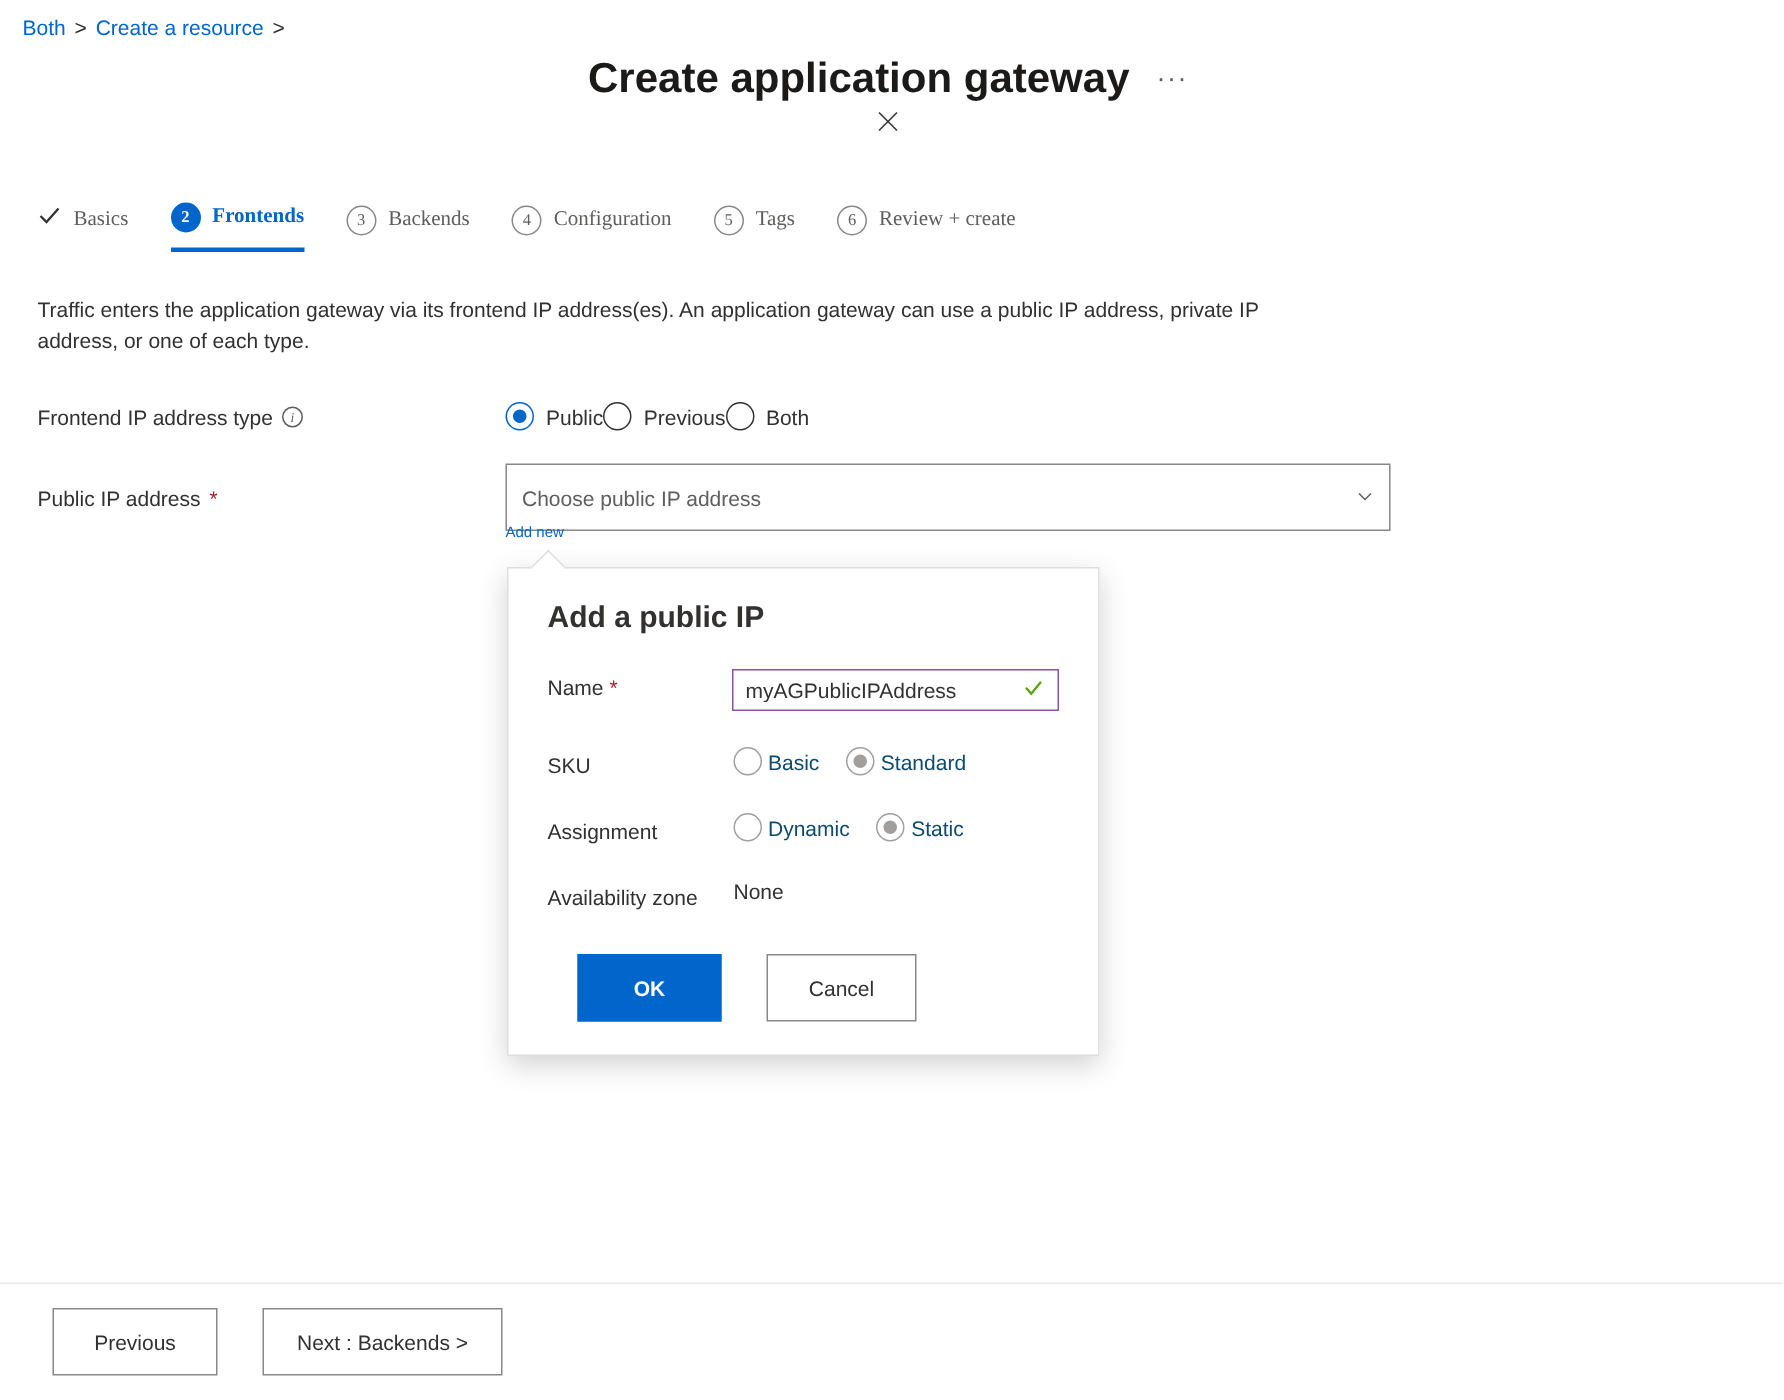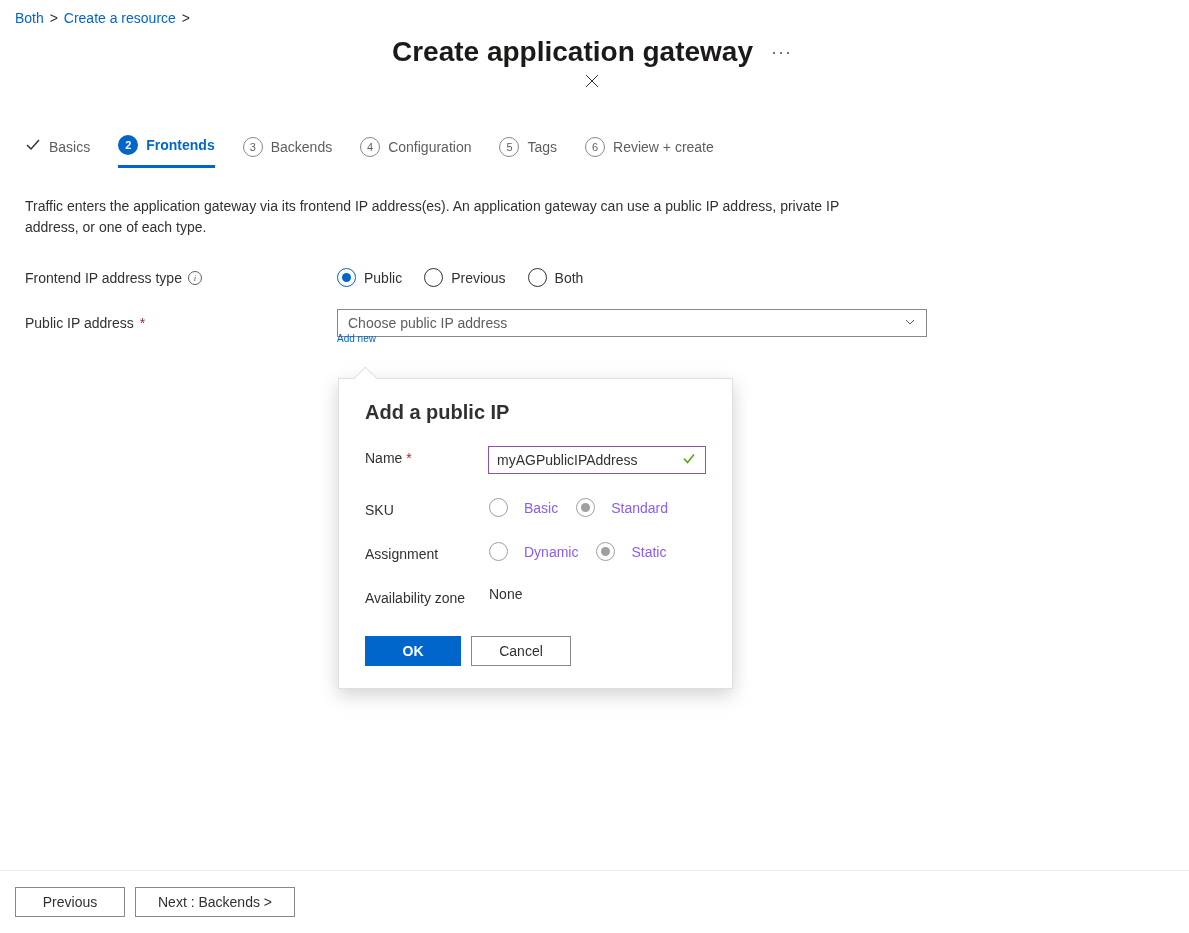--- a/index.html
+++ b/index.html
@@ -9,62 +9,62 @@
 .breadcrumb { padding: 10px 20px 0 15px; font-size: 14px; color: #0066cc; }
 .breadcrumb span { color: #323130; margin: 0 2px; }
 .breadcrumb a { color: #0066cc; }
 
 .header-row { display: flex; align-items: center; justify-content: space-between; padding: 10px 20px 0 15px; flex-direction: column; }
 .page-title { font-size: 28px; font-weight: 600; color: #1b1a19; }
 .title-group { display: flex; align-items: center; gap: 18px; }
 .more-icon { color: #605e5c; font-size: 18px; letter-spacing: 1px; cursor: pointer; }
 .close-x { font-size: 18px; color: #323130; cursor: pointer; padding: 4px 8px; font-weight: 300; }
 
-.tabs { display: flex; gap: 28px; padding: 38px 12px 0 25px; border-bottom: 0; align-items: center; }
+.tabs { display: flex; gap: 28px; padding: 38px 12px 0 25px; border-bottom: 0; align-items: center; font-family: Liberation Serif, serif; }
 .tab { display: flex; align-items: center; gap: 8px; padding-bottom: 10px; color: #605e5c; cursor: pointer; font-size: 14px; }
 .tab.done .check { color: #323130; font-size: 16px; }
 .tab.active { color: #0066cc; border-bottom: 3px solid #0066cc; font-weight: 600; }
 .tab.active .step-circle { background: #0066cc; color: #fff; border: none; }
 .step-circle { width: 20px; height: 20px; border-radius: 50%; border: 1.5px solid #8a8886; display: inline-flex; align-items: center; justify-content: center; font-size: 11px; color: #605e5c; }
 
 .description { padding: 28px 40px 0 25px; max-width: 920px; color: #323130; line-height: 1.5; }
 
 .form-area { padding: 30px 0 0 25px; }
 .form-row { display: flex; align-items: center; margin-bottom: 22px; }
 .form-label { width: 312px; display: flex; align-items: center; gap: 6px; color: #323130; }
 .required { color: #a4262c; }
 .info-icon { width: 14px; height: 14px; border: 1px solid #605e5c; border-radius: 50%; display: inline-flex; align-items: center; justify-content: center; font-size: 9px; color: #605e5c; font-style: italic; font-family: serif; }
 
-.radio-group { display: flex; gap: 22px; align-items: flex-start; }
+.radio-group { display: flex; align-items: flex-start; }
 .radio-item { display: flex; align-items: center; gap: 8px; cursor: pointer; }
 .radio-outer { width: 19px; height: 19px; border: 1px solid #323130; border-radius: 50%; display: inline-flex; align-items: center; justify-content: center; }
 .radio-outer.selected { border-color: #0066cc; }
 .radio-inner { width: 9px; height: 9px; background: #0066cc; border-radius: 50%; }
 .radio-outer.disabled { border-color: #a19f9d; }
 .radio-inner.disabled { background: #a19f9d; }
 
-.dropdown { width: 590px; height: 28px; border: 1px solid #8a8886; background: #fff; padding: 0 10px; display: flex; align-items: center; justify-content: space-between; color: #605e5c; cursor: pointer; }
+.dropdown { width: 590px; height: 45px; border: 1px solid #8a8886; background: #fff; padding: 0 10px; display: flex; align-items: center; justify-content: space-between; color: #605e5c; cursor: pointer; }
 .chevron { }
 
 .add-new-link { color: #0066cc; font-size: 10px; margin-top: 6px; display: inline-block; margin-left: 312px; cursor: pointer; }
 .add-new-row { margin-left: 25px; margin-top: -16px; }
 
 .popup { position: absolute; left: 338px; top: 378px; width: 395px; background: #fff; border: 1px solid #e1dfdd; box-shadow: 0 6px 18px rgba(0,0,0,0.18); padding: 22px 26px 22px 26px; }
 .popup::before { content: ''; position: absolute; top: -9px; left: 18px; width: 16px; height: 16px; background: #fff; border-left: 1px solid #e1dfdd; border-top: 1px solid #e1dfdd; transform: rotate(45deg); }
 .popup-title { font-size: 20px; font-weight: 700; margin-bottom: 22px; }
 .popup-row { display: flex; align-items: flex-start; margin-bottom: 24px; }
 .popup-label { width: 124px; color: #323130; padding-top: 4px; }
 .popup-input-wrap { position: relative; flex: 1; }
 .popup-input { width: 218px; height: 28px; border: 1px solid #8a53a6; padding: 0 28px 0 8px; font-size: 14px; color: #323130; }
 .input-check { position: absolute; right: 10px; top: 50%; transform: translateY(-50%); color: #57a300; font-size: 14px; }
 .popup-radio-group { display: flex; gap: 18px; }
-.popup-radio-item { display: flex; align-items: center; gap: 16px; color: #8b5cf6; }
+.popup-radio-item { display: flex; align-items: center; gap: 4px; color: #0c4a6e; }
 .popup-static { color: #323130; }
 .popup-buttons { display: flex; gap: 10px; margin-top: 30px; }
-.btn { height: 30px; padding: 0 22px; font-size: 14px; cursor: pointer; border: 1px solid; display: inline-flex; align-items: center; justify-content: center; }
+.btn { height: 45px; padding: 0 22px; font-size: 14px; cursor: pointer; border: 1px solid; display: inline-flex; align-items: center; justify-content: center; margin-left: 20px; }
 .btn-primary { background: #0066cc; color: #fff; border-color: #0066cc; font-weight: 600; min-width: 96px; }
 .btn-default { background: #fff; color: #323130; border-color: #8a8886; min-width: 100px; }
 
 .footer { position: absolute; left: 0; right: 0; bottom: 0; border-top: 1px solid #edebe9; padding: 16px 15px; display: flex; gap: 10px; background: #fff; }
 .footer .btn-default { min-width: 110px; }
 </style>
 </head>
 <body>
 
 <div class="breadcrumb">

